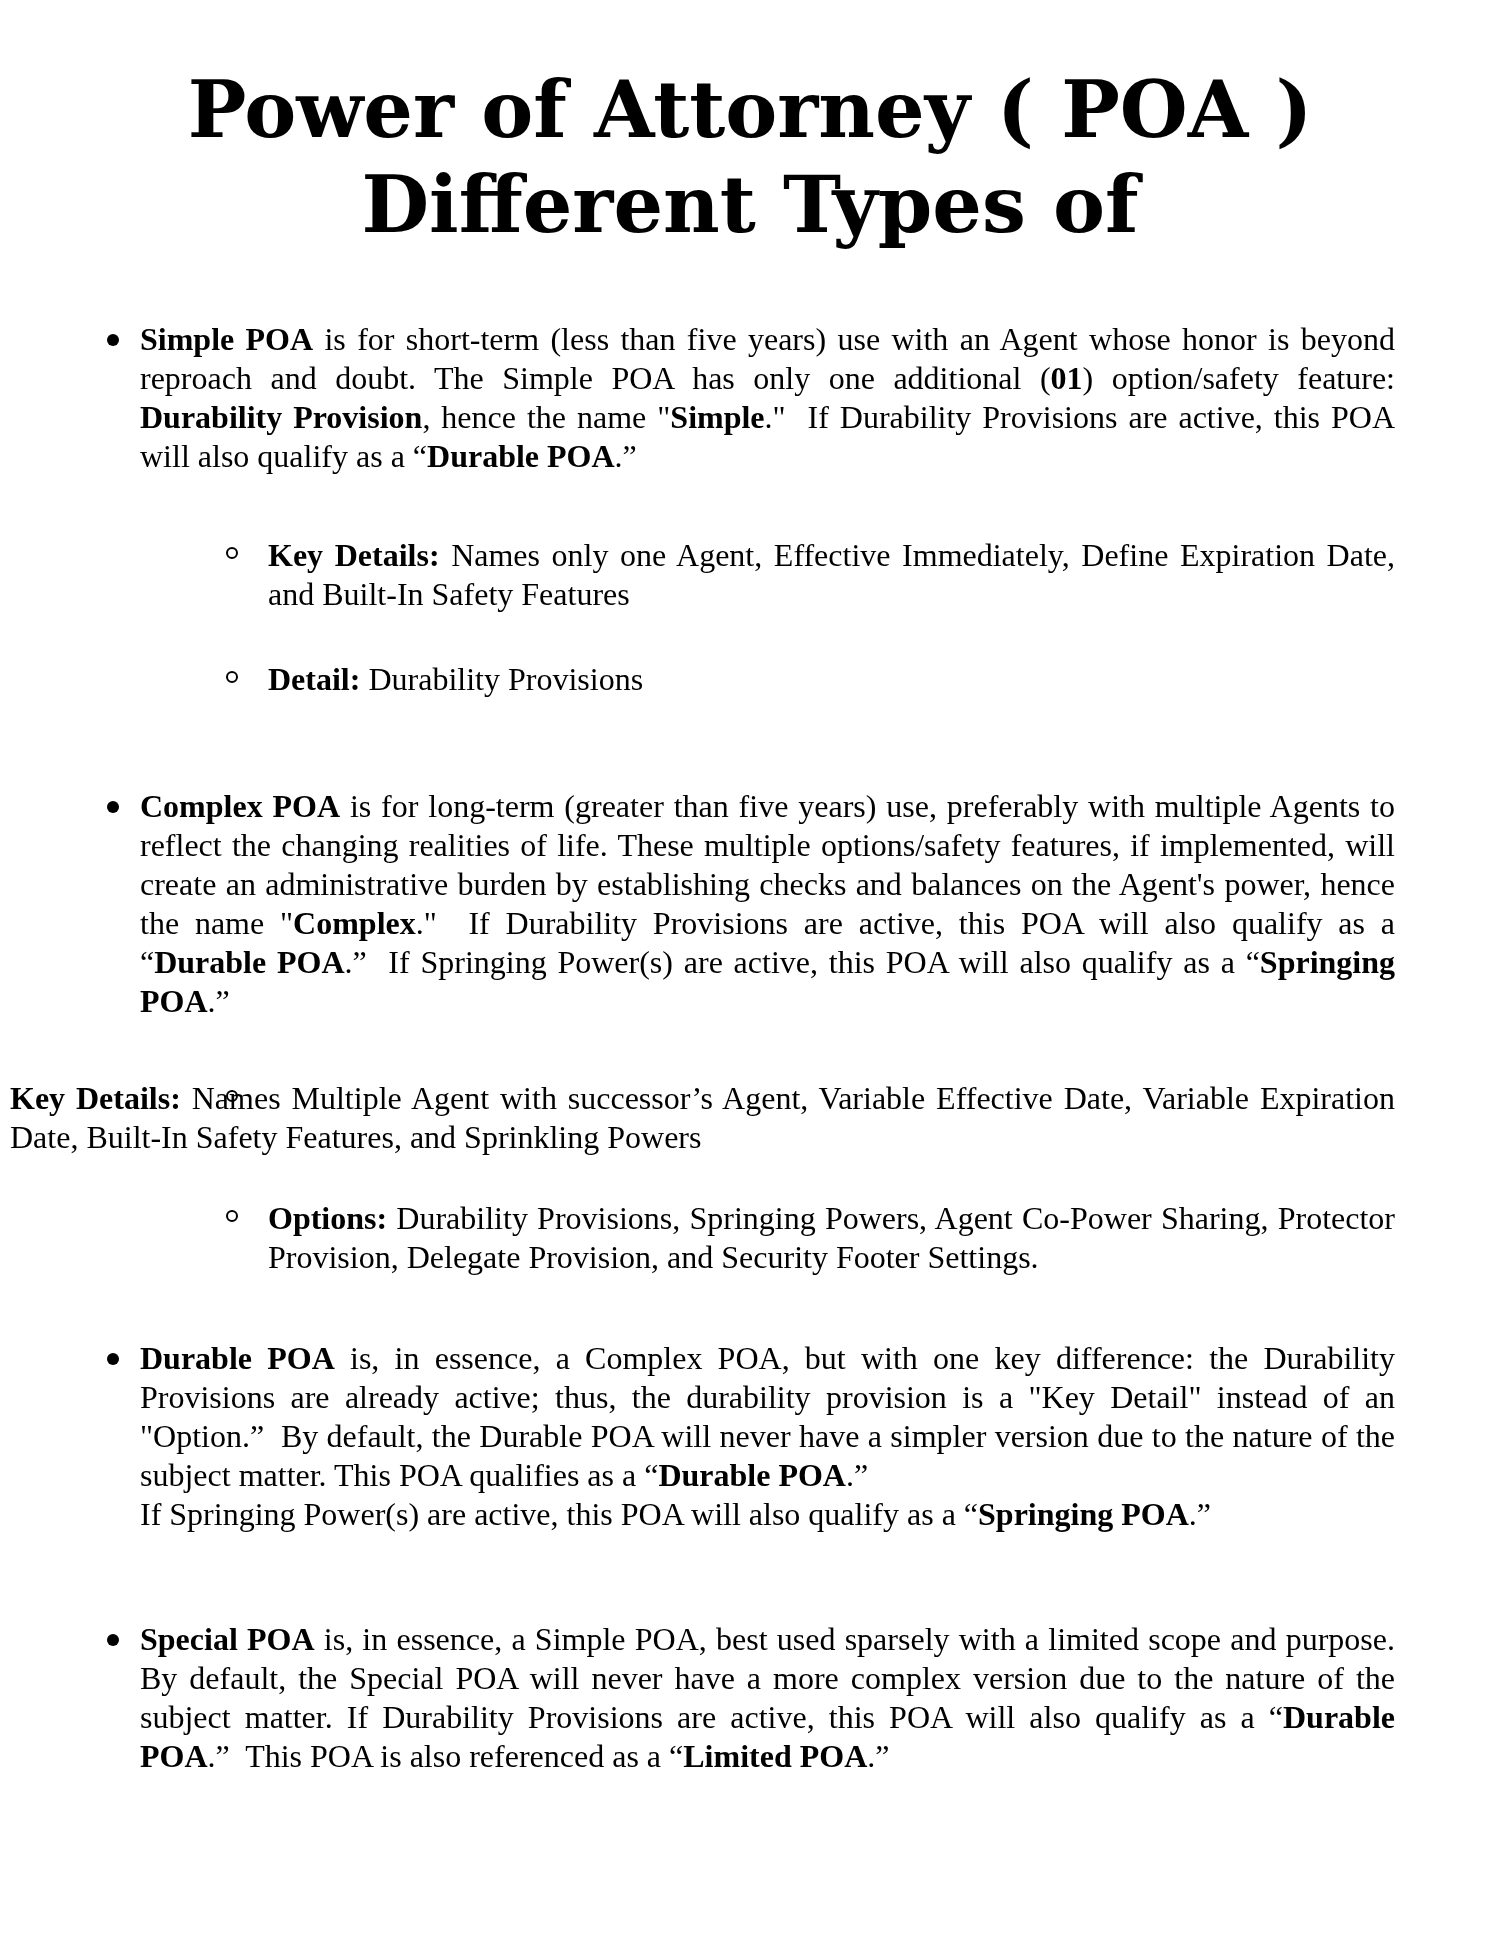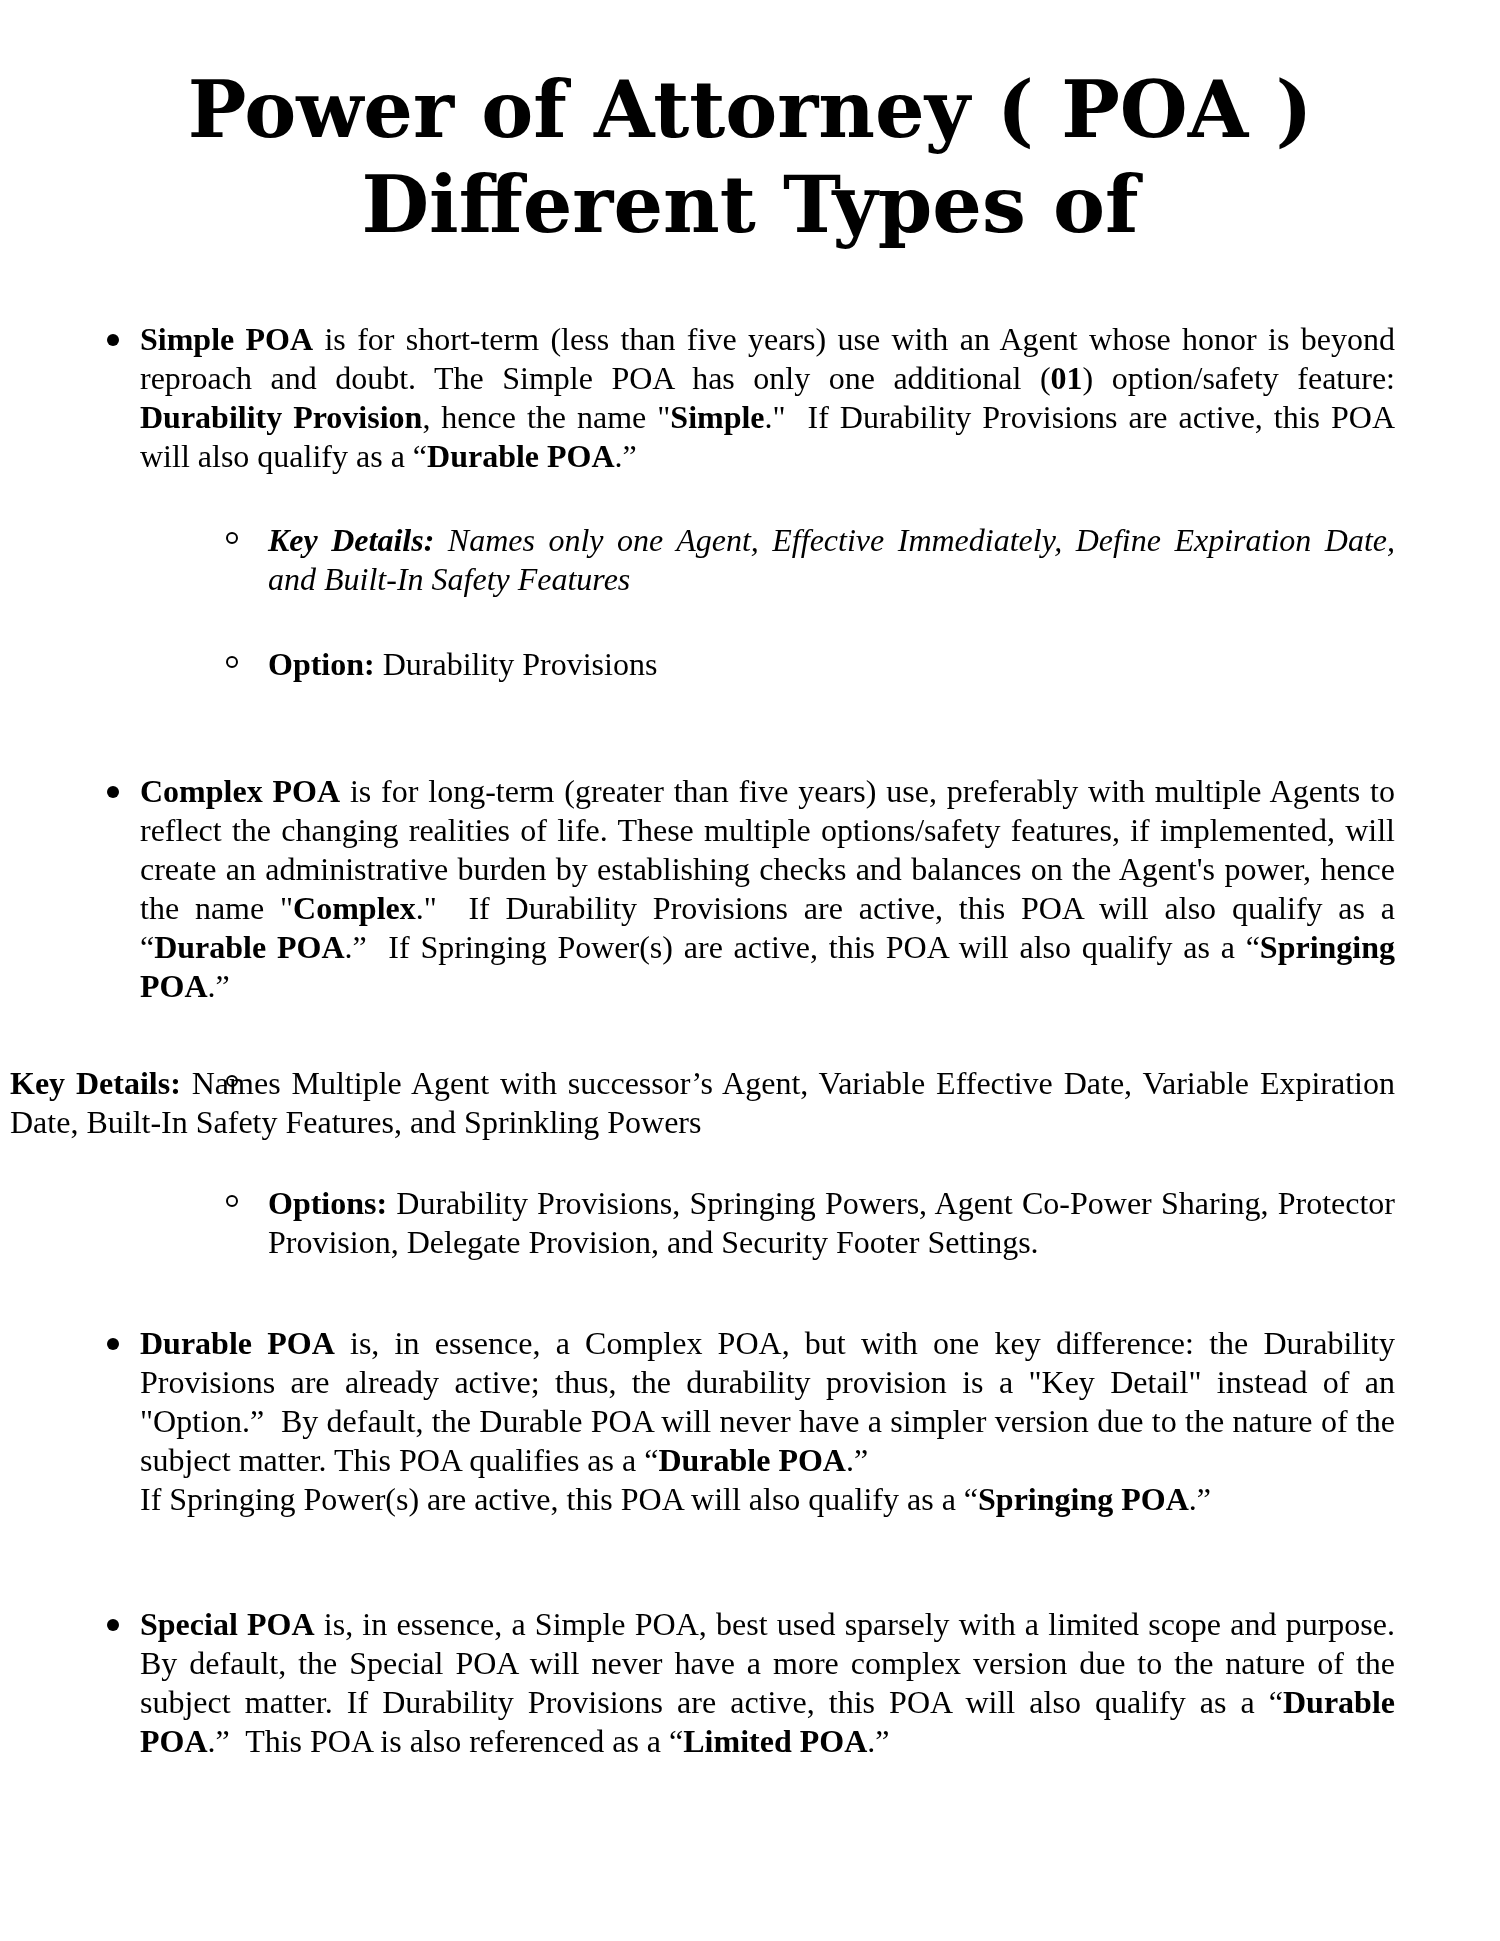--- a/index.html
+++ b/index.html
@@ -15,21 +15,21 @@
   .l1{padding-left:140px;padding-right:105px;}
   .l2{padding-left:268px;padding-right:105px;}
   .marker1{position:absolute;left:107px;top:14px;width:12px;height:12px;
            background:#000;border-radius:50%;}
   .marker2{position:absolute;left:226px;top:11px;width:12px;height:12px;
            border:2px solid #000;border-radius:50%;background:transparent;box-sizing:border-box;}
   #blk-0{margin-top:68px;}
   #blk-1{margin-top:88px;}
   #blk-2{margin-top:62px;}
   #blk-3{margin-top:86px;}
-  #blk-0-sub-0{margin-top:45px;font-style:italic;}
+  #blk-0-sub-0{margin-top:60px;}
   #blk-0-sub-1{margin-top:46px;}
   #blk-1-sub-0{margin-top:58px;padding-left:10px;}
   #blk-1-sub-1{margin-top:42px;}
 </style>
 </head>
 <body>
 
 <div class="page">
   <h1 class="title">
     <span class="tline">Power of Attorney ( POA )</span>
@@ -39,21 +39,21 @@
       <div class="li l1" id="blk-0">
         <span class="marker1"></span>
         <p class="para"><span class="bold">Simple POA</span><span> is for short-term (less than five years) use with an Agent whose honor is beyond reproach and doubt. The Simple POA has only one additional (</span><span class="bold">01</span><span>) option/safety feature: </span><span class="bold">Durability Provision</span><span>, hence the name "</span><span class="bold">Simple</span><span>."  If Durability Provisions are active, this POA will also qualify as a “</span><span class="bold">Durable POA</span><span>.”</span></p>
       </div>
       <div class="li l2" id="blk-0-sub-0">
         <span class="marker2"></span>
         <p class="para"><span class="bold">Key Details:</span><span> Names only one Agent, Effective Immediately, Define Expiration Date, and Built-In Safety Features</span></p>
       </div>
       <div class="li l2" id="blk-0-sub-1">
         <span class="marker2"></span>
-        <p class="para"><span class="bold">Option:</span><span> Durability Provisions</span></p>
+        <p class="para"><span class="bold">Detail:</span><span> Durability Provisions</span></p>
       </div>
       <div class="li l1" id="blk-1">
         <span class="marker1"></span>
         <p class="para"><span class="bold">Complex POA</span><span> is for long-term (greater than five years) use, preferably with multiple Agents to reflect the changing realities of life. These multiple options/safety features, if implemented, will create an administrative burden by establishing checks and balances on the Agent's power, hence the name "</span><span class="bold">Complex</span><span>."  If Durability Provisions are active, this POA will also qualify as a “</span><span class="bold">Durable POA</span><span>.”  If Springing Power(s) are active, this POA will also qualify as a “</span><span class="bold">Springing POA</span><span>.”</span></p>
       </div>
       <div class="li l2" id="blk-1-sub-0">
         <span class="marker2"></span>
         <p class="para"><span class="bold">Key Details:</span><span> Names Multiple Agent with successor’s Agent, Variable Effective Date, Variable Expiration Date, Built-In Safety Features, and Sprinkling Powers</span></p>
       </div>
       <div class="li l2" id="blk-1-sub-1">

